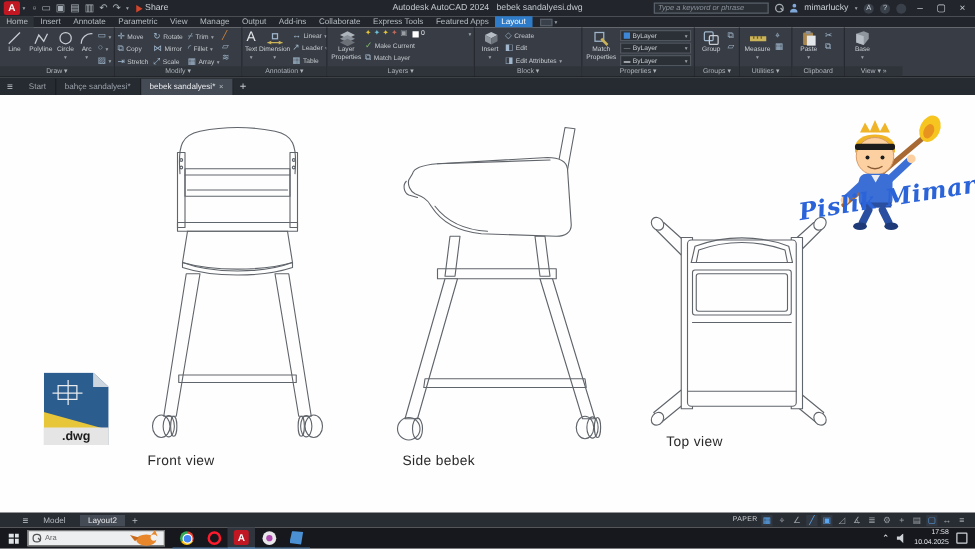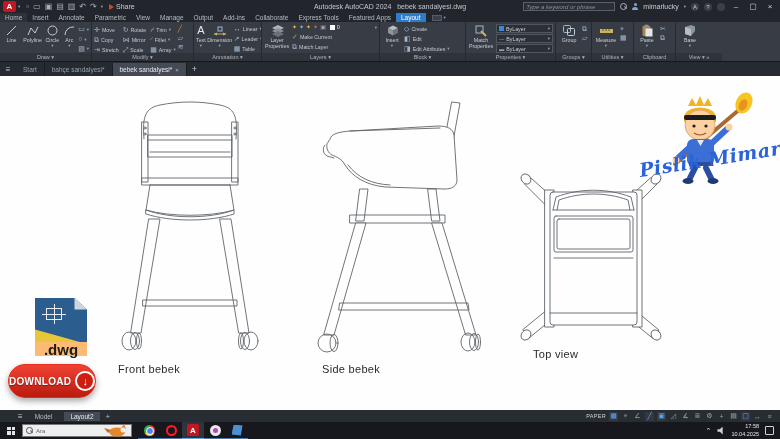--- a/index.html
+++ b/index.html
@@ -65,21 +65,21 @@
   .cad { position:absolute; }
   .cad path,.cad line,.cad rect,.cad ellipse,.cad circle,.cad polygon { fill:none; stroke:#60656b; stroke-width:0.9; stroke-linejoin:round; stroke-linecap:round; }
   .cad .wfill { fill:#fefefe; }
   .viewlabel { position:absolute; font-size:11px; color:#2a2a2a; letter-spacing:0.3px; }
   .wm-text { position:absolute; left:634px; top:72px; width:152px; text-align:center; transform:rotate(-9deg); color:#2b63d9; font-family:"DejaVu Serif",serif; font-style:italic; font-weight:bold; font-size:19px; letter-spacing:0.5px; }
 
   .dwg-icon { position:absolute; left:30px; top:222px; width:62px; height:62px; }
   .dwg-page { position:absolute; left:5px; top:0; width:52px; height:58px; background:#2c5d8f; clip-path:polygon(0 0,76% 0,100% 20%,100% 100%,0 100%); }
   .dwg-fold { position:absolute; left:5px; top:0; width:52px; height:58px; background:#cdd6de; clip-path:polygon(76% 0,100% 20%,76% 20%); }
   .dwg-wedge { position:absolute; left:5px; top:28px; width:52px; height:18px; background:#e8c63a; clip-path:polygon(0 100%,0 20%,100% 100%); }
-  .dwg-strip { position:absolute; left:5px; top:44px; width:52px; height:14px; background:#fdba74; display:flex; align-items:center; justify-content:center; font-weight:bold; font-size:15px; color:#1c1c1c; }
+  .dwg-strip { position:absolute; left:5px; top:44px; width:52px; height:14px; background:#e5e5e5; display:flex; align-items:center; justify-content:center; font-weight:bold; font-size:10px; color:#1c1c1c; }
   .dwg-cross { position:absolute; border:1px solid #e8ecef; }
 
   .dl-btn { position:absolute; left:8px; top:288px; width:88px; height:34px; border-radius:17px; background:linear-gradient(#f04234,#bb1a0e); border:1.5px solid #e0311f; box-shadow:0 3px 6px rgba(0,0,0,0.35); display:flex; align-items:center; justify-content:center; gap:4px; }
   .dl-btn .txt { color:#fff; font-weight:bold; font-size:10px; letter-spacing:0.3px; text-shadow:0 1px 1px rgba(0,0,0,0.4); }
   .dl-circ { width:20px; height:20px; border-radius:50%; background:#fff; display:flex; align-items:center; justify-content:center; }
   .dl-circ .inner { width:16px; height:16px; border-radius:50%; background:#cf1d10; color:#fff; font-weight:bold; font-size:11px; display:flex; align-items:center; justify-content:center; }
 
   
   .statusbar { left:0; top:410px; width:780px; height:12px; background:#282c33; display:flex; align-items:center; color:#b8bdc3; font-size:6.5px; }
   .sb-menu { margin-left:18px; font-size:8px; color:#c3c8ce; }
@@ -540,21 +540,21 @@
     <polygon class="wfill" points="39,124 50,124 31,238 21,238"></polygon>
     <polygon class="wfill" points="110,124 121,124 139,238 129,238"></polygon>
     <rect x="33" y="205" width="94" height="6"></rect>
     <ellipse cx="19" cy="246" rx="7" ry="9"></ellipse>
     <ellipse cx="25" cy="246" rx="4.5" ry="8.5"></ellipse>
     <ellipse cx="29" cy="246" rx="2.5" ry="8"></ellipse>
     <ellipse cx="141" cy="246" rx="7" ry="9"></ellipse>
     <ellipse cx="135" cy="246" rx="4.5" ry="8.5"></ellipse>
     <ellipse cx="131" cy="246" rx="2.5" ry="8"></ellipse>
   </svg>
-  <div class="viewlabel" style="left:118px;top:287px">Front bebek</div>
+  <div class="viewlabel" style="left:118px;top:287px">Front view</div>
 
   <svg class="cad" style="left:300px;top:19px;width:195px;height:265px" viewBox="0 0 195 265">
     <polygon class="wfill" points="152,7 160,8 152,52 144,50"></polygon>
     <path class="wfill" d="M30,44 C31,39 38,37 50,36 L138,31 C148,31 153,34 154,40 L157,85 C157,91 152,94 145,94 L85,92 C65,90 52,81 45,70 C42,64 37,62 32,60 C28,58 26,53 27,49 Z"></path>
     <path d="M25,50 C22,53 23,59 27,61 L34,63"></path>
     <path d="M48,70 C58,83 72,89 90,90"></path>
     <line x1="50" y1="36" x2="140" y2="33"></line>
     <polygon points="60,94 68,94 64,126 56,126"></polygon>
     <polygon points="128,94 136,94 140,126 132,126"></polygon>
     <rect x="50" y="120" width="95" height="8"></rect>
@@ -619,26 +619,20 @@
   <div class="dwg-icon">
     <div class="dwg-page"></div>
     <div class="dwg-fold"></div>
     <div class="dwg-cross" style="left:16px;top:10px;width:16px;height:12px"></div>
     <div class="dwg-cross" style="left:24px;top:6px;width:1px;height:20px;border:none;background:#e8ecef"></div>
     <div class="dwg-cross" style="left:12px;top:16px;width:24px;height:1px;border:none;background:#e8ecef"></div>
     <div class="dwg-wedge"></div>
     <div class="dwg-strip">.dwg</div>
   </div>
 
-  <div class="dl-btn">
-    <span class="txt">DOWNLOAD</span>
-    <span class="dl-circ">
-        <span class="inner">↓</span>
-      </span>
-  </div>
 
 </div>
 
 <div class="abs statusbar">
   <span class="sb-menu">≡</span>
   <span class="sb-tab">Model</span>
   <span class="sb-tab active">Layout2</span>
   <span class="sb-plus">+</span>
   <div class="sb-right">
     <span class="paper">PAPER</span>

